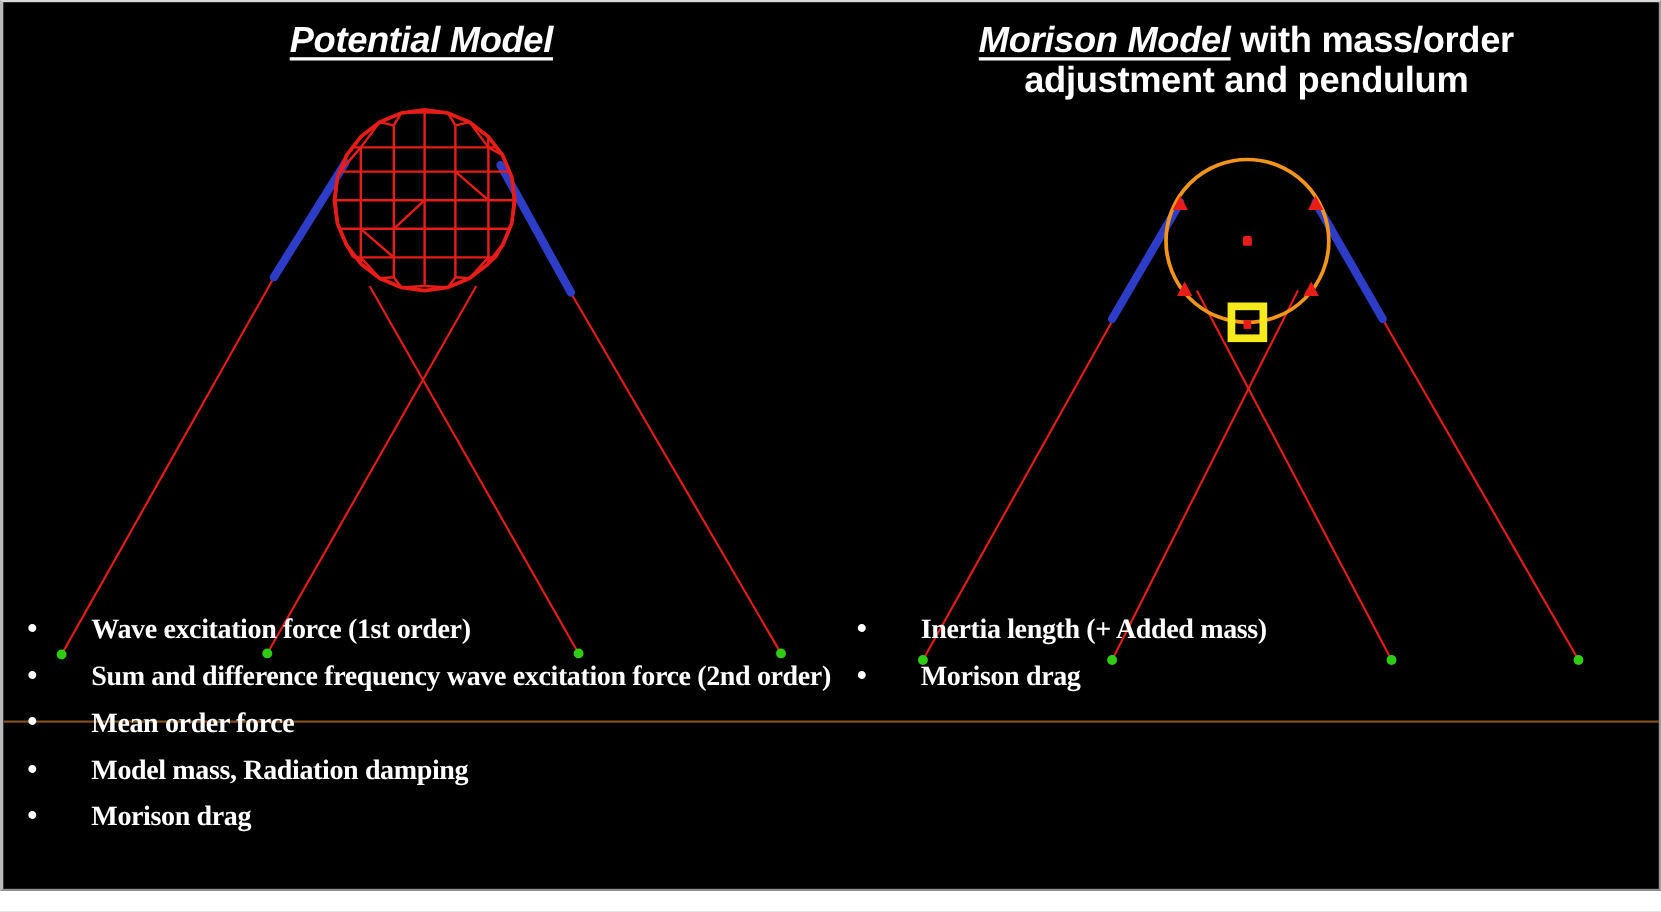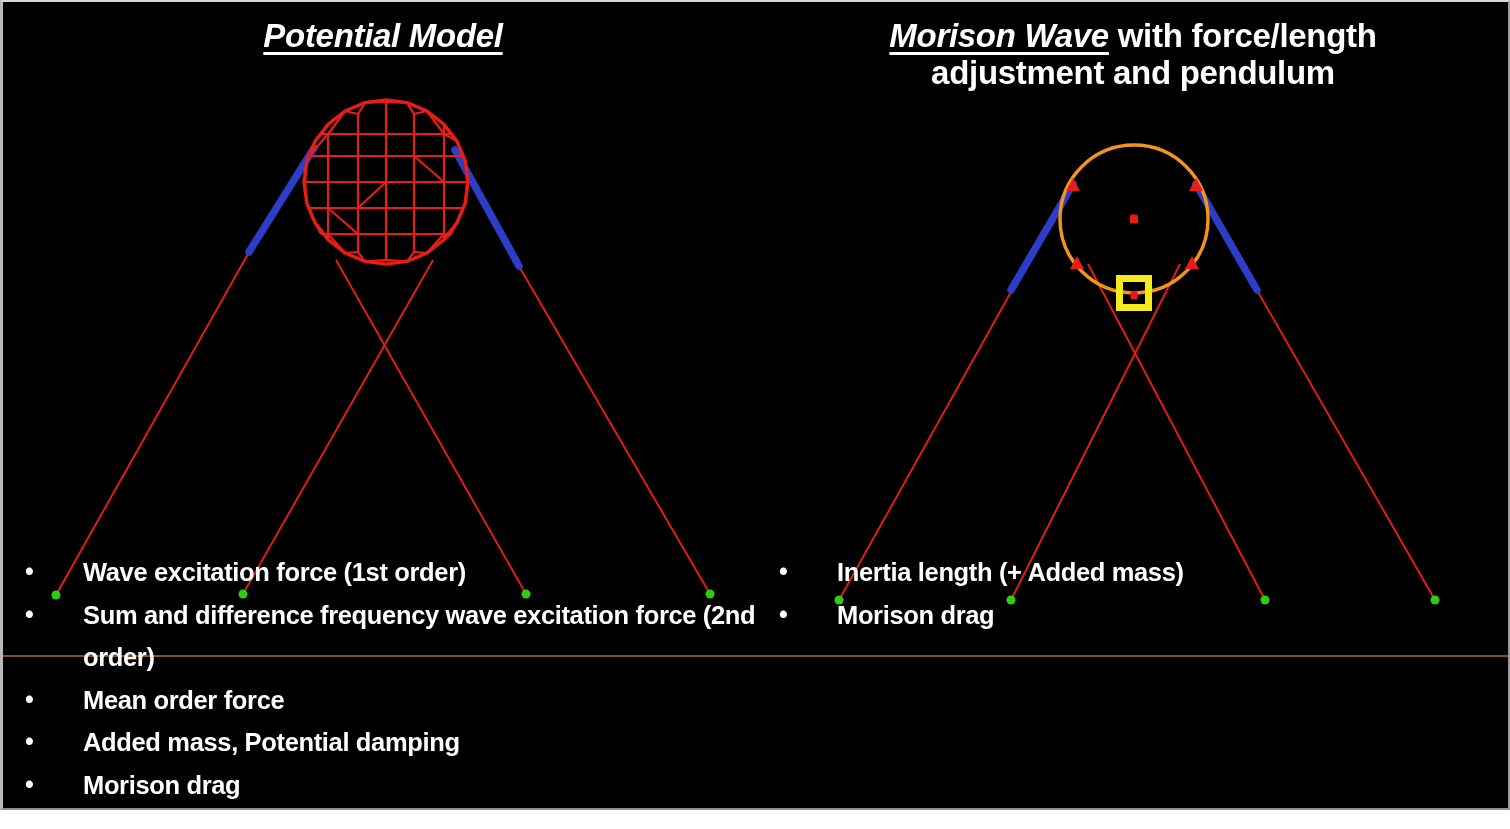--- a/index.html
+++ b/index.html
@@ -78,20 +78,21 @@
   .bullet-mark {
     flex: 0 0 auto;
     width: 58px;
     text-align: left;
     padding-left: 4px;
     font-size: 25px;
     line-height: 1.67;
   }
   .bullet-text {
     flex: 1 1 auto;
+    font-family: Liberation Serif, serif;
   }
 
   
   .anchor-dot {
     position: absolute;
     width: 9px;
     height: 9px;
     border-radius: 50%;
     background: #2ecc12;
     transform: translate(-50%, -50%);
@@ -243,39 +244,39 @@
     </g>
   </svg>
 
   <div class="hr-brown" style="top: 653px; background: rgb(138, 85, 36);"></div>
 
   <div id="title-left" class="title-block">
     <span class="em-underline">Potential Model</span><span class="plain-bold"></span>
   </div>
 
   <div id="title-right" class="title-block">
-    <span class="em-underline">Morison Wave</span><span class="plain-bold"> with force/length adjustment and pendulum</span>
+    <span class="em-underline">Morison Model</span><span class="plain-bold"> with mass/order adjustment and pendulum</span>
   </div>
 
   <div id="bullets-left" class="bullets">
     <div class="bullet-row">
       <span class="bullet-mark">•</span>
       <span class="bullet-text">Wave excitation force (1st order)</span>
     </div>
     <div class="bullet-row">
       <span class="bullet-mark">•</span>
       <span class="bullet-text">Sum and difference frequency wave excitation force (2nd order)</span>
     </div>
     <div class="bullet-row">
       <span class="bullet-mark">•</span>
       <span class="bullet-text">Mean order force</span>
     </div>
     <div class="bullet-row">
       <span class="bullet-mark">•</span>
-      <span class="bullet-text">Added mass, Potential damping</span>
+      <span class="bullet-text">Model mass, Radiation damping</span>
     </div>
     <div class="bullet-row">
       <span class="bullet-mark">•</span>
       <span class="bullet-text">Morison drag</span>
     </div>
   </div>
 
   <div id="bullets-right" class="bullets">
     <div class="bullet-row">
       <span class="bullet-mark">•</span>

